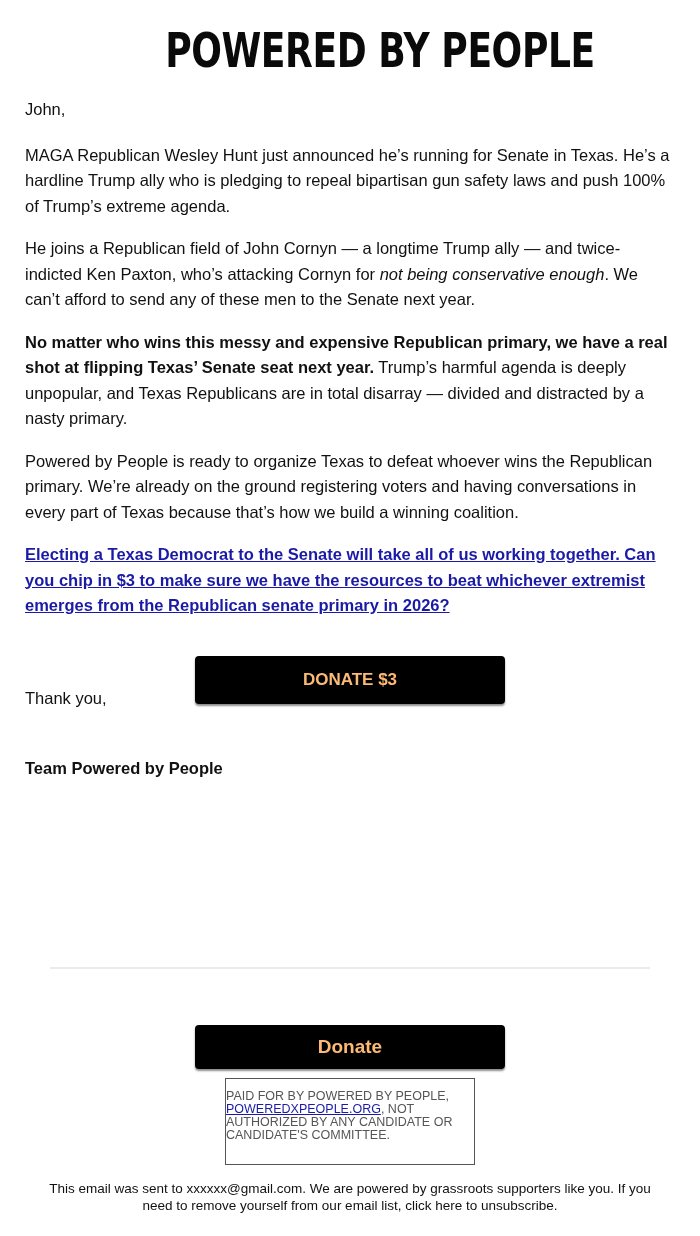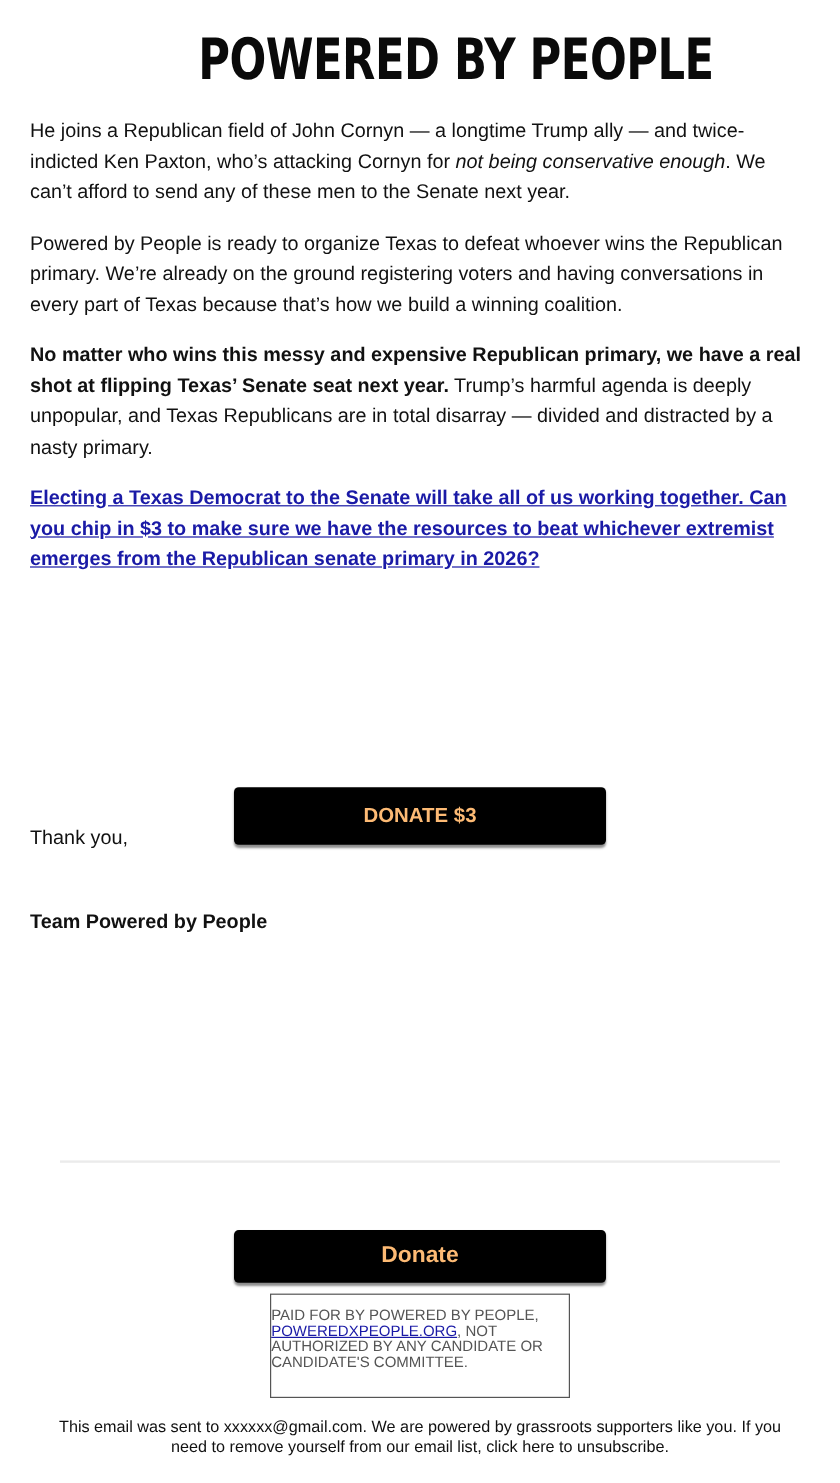--- a/index.html
+++ b/index.html
@@ -88,27 +88,29 @@
     }
   </style>
 </head>
 <body>
 
 <div class="header">
   <span class="logo">POWERED BY PEOPLE</span>
 </div>
 
 <div class="content">
+  <p class="greet">John,</p>
 
+  <p>MAGA Republican Wesley Hunt just announced he’s running for Senate in Texas. He’s a hardline Trump ally who is pledging to repeal bipartisan gun safety laws and push 100% of Trump’s extreme agenda.</p>
 
   <p><span>He joins a Republican field of John Cornyn — a longtime Trump ally — and twice-indicted Ken Paxton, who’s attacking Cornyn for </span><i>not being conservative enough</i><span>. We can’t afford to send any of these men to the Senate next year.</span></p>
 
+  <p><b>No matter who wins this messy and expensive Republican primary, we have a real shot at flipping Texas’ Senate seat next year.</b><span> Trump’s harmful agenda is deeply unpopular, and Texas Republicans are in total disarray — divided and distracted by a nasty primary.</span></p>
+
   <p>Powered by People is ready to organize Texas to defeat whoever wins the Republican primary. We’re already on the ground registering voters and having conversations in every part of Texas because that’s how we build a winning coalition.</p>
-
-  <p><b>No matter who wins this messy and expensive Republican primary, we have a real shot at flipping Texas’ Senate seat next year.</b><span> Trump’s harmful agenda is deeply unpopular, and Texas Republicans are in total disarray — divided and distracted by a nasty primary.</span></p>
 
   <p><a class="cta-link">Electing a Texas Democrat to the Senate will take all of us working together. Can you chip in $3 to make sure we have the resources to beat whichever extremist emerges from the Republican senate primary in 2026?</a></p>
 </div>
 
 <a class="btn btn-donate3">DONATE $3</a>
 
 <div class="thanks">Thank you,</div>
 <div class="sign">Team Powered by People</div>
 
 <div class="divider"></div>

